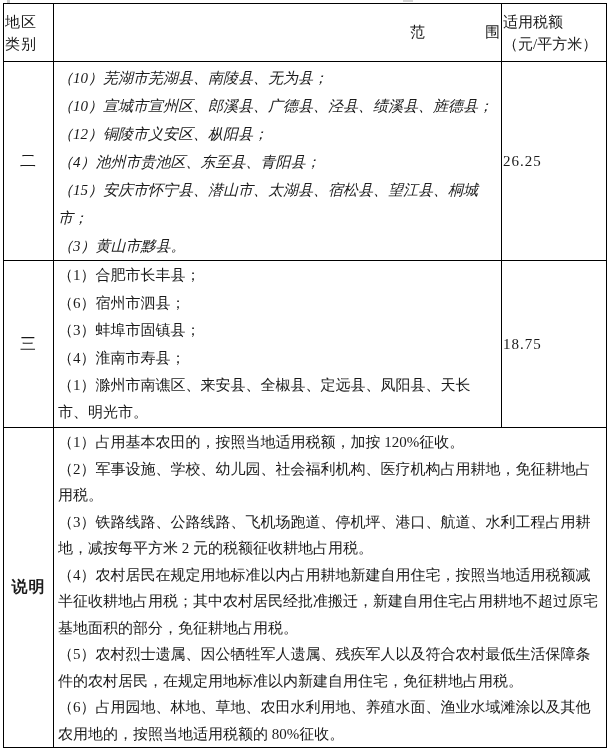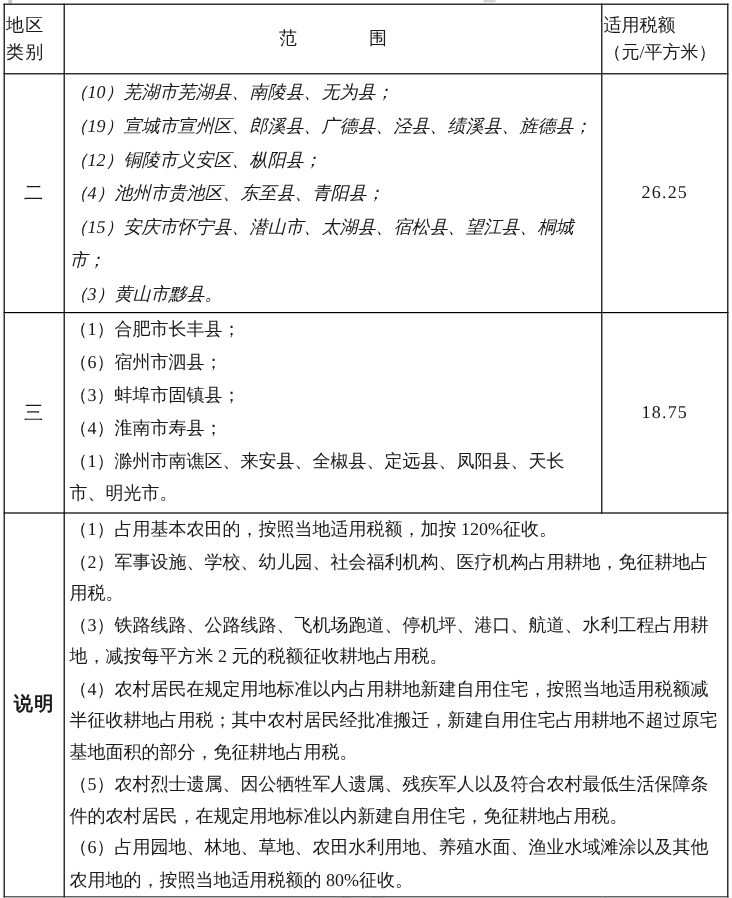--- a/index.html
+++ b/index.html
@@ -37,21 +37,20 @@
   td.cell-cat {
     text-align: center;
     font-size: 16px;
     letter-spacing: 1px;
   }
   td.cell-range {
     padding: 1px 3px 0 4px;
     font-size: 15px;
   }
   td.cell-tax {
-    text-align: center;
     font-size: 15px;
     letter-spacing: 1px;
   }
   
   tr.row-header td { text-align: left; font-size: 15px; }
   tr.row-header .hline { line-height: 22px; }
   td.cell-range-header { font-size: 16px; }
 
   tr.row-two  td.cell-range .para { line-height: 28px; font-style: italic; }
   tr.row-three td.cell-range .para { line-height: 27.4px; }
@@ -81,33 +80,33 @@
     <col class="c-tax">
   </colgroup>
 
   <tbody>
       <tr class="row-header">
     <td class="cell-cat" style="height:55px;">
       <div class="hline">地区</div>
       <div class="hline">类别</div>
     </td>
     <td class="cell-range-header" style="text-align:center;">
-      <div style="text-align:center;">范　　　　围</div>
+      <div style="text-align:right;">范　　　　围</div>
     </td>
     <td>
       <div class="hline">适用税额</div>
       <div class="hline">（元/平方米）</div>
     </td>
   </tr>
 
   <tr class="row-two">
     <td class="cell-cat" style="height:196px;">二</td>
     <td class="cell-range">
       <div class="para">（10）芜湖市芜湖县、南陵县、无为县；</div>
-      <div class="para">（19）宣城市宣州区、郎溪县、广德县、泾县、绩溪县、旌德县；</div>
+      <div class="para">（10）宣城市宣州区、郎溪县、广德县、泾县、绩溪县、旌德县；</div>
       <div class="para">（12）铜陵市义安区、枞阳县；</div>
       <div class="para">（4）池州市贵池区、东至县、青阳县；</div>
       <div class="para">（15）安庆市怀宁县、潜山市、太湖县、宿松县、望江县、桐城市；</div>
       <div class="para">（3）黄山市黟县。</div>
     </td>
     <td class="cell-tax">26.25</td>
   </tr>
 
   <tr class="row-three">
     <td class="cell-cat" style="height:164px;">三</td>

